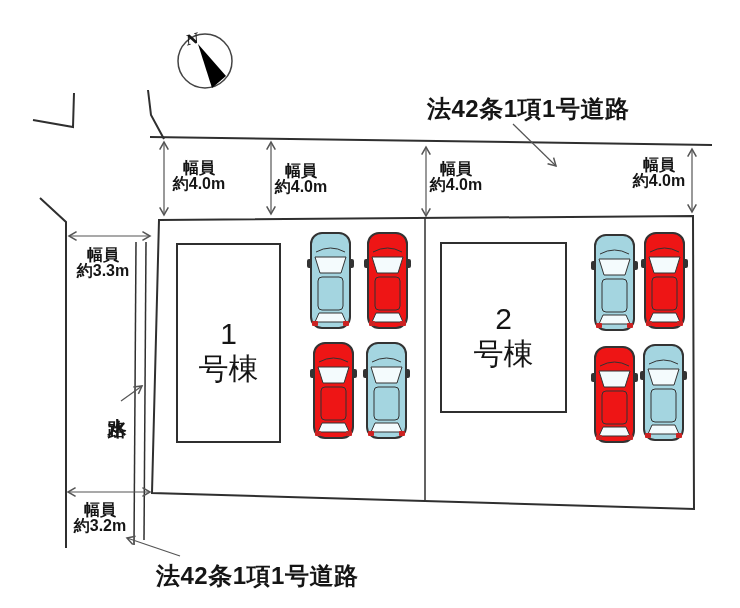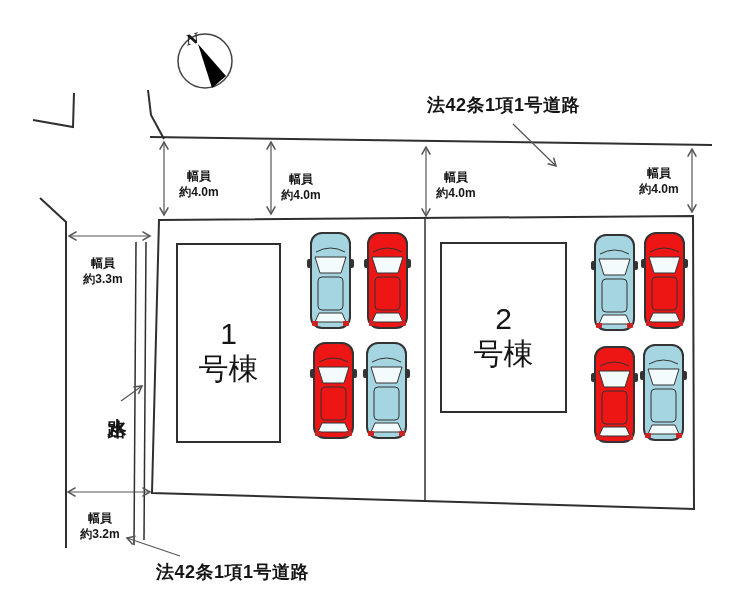--- a/index.html
+++ b/index.html
@@ -2,28 +2,28 @@
 <html><head>
 <meta charset="utf-8">
 <style>
   html,body{margin:0;padding:0;background:#fff;}
   .canvas{
     position:relative;width:740px;height:608px;background:#ffffff;overflow:hidden;
     font-family:"Liberation Sans","DejaVu Sans",sans-serif;color:#151515;
   }
   .overlay{position:absolute;left:0;top:0;}
   .lbl{position:absolute;white-space:nowrap;}
-  .w-lbl{font-size:12px;font-weight:600;line-height:16px;text-align:center;transform:translateX(-50%);margin-top:8px;}
+  .w-lbl{font-size:16px;font-weight:600;line-height:16px;text-align:center;transform:translateX(-50%);}
   .w-t0{left:199px;top:160px;}
   .w-t1{left:301px;top:163px;}
   .w-t2{left:456px;top:161px;}
   .w-t3{left:659px;top:157px;}
   .w-l33{left:103px;top:247px;}
   .w-l32{left:100px;top:502px;}
-  .road-lbl{font-size:18px;font-weight:600;letter-spacing:0.5px;}
+  .road-lbl{font-size:24px;font-weight:600;letter-spacing:0.5px;}
   .road-top{left:427px;top:93px;}
   .road-bottom{left:156px;top:560px;}
   .waterway{left:104px;top:402px;font-size:19px;font-weight:600;writing-mode:vertical-rl;letter-spacing:3px;}
   .compass-n{left:186px;top:31px;font-family:"DejaVu Serif","Liberation Serif",serif;
              font-size:14px;font-weight:700;font-style:italic;transform:rotate(-15deg);}
   .building{position:absolute;background:#fff;border:2px solid #2f2f2f;
             display:flex;align-items:center;justify-content:center;text-align:center;box-sizing:border-box;}
   .b1{left:176px;top:243px;width:105px;height:200px;}
   .b2{left:440px;top:242px;width:127px;height:171px;}
   .btext{font-size:30px;line-height:35px;font-weight:500;transform:translateY(8px);}

